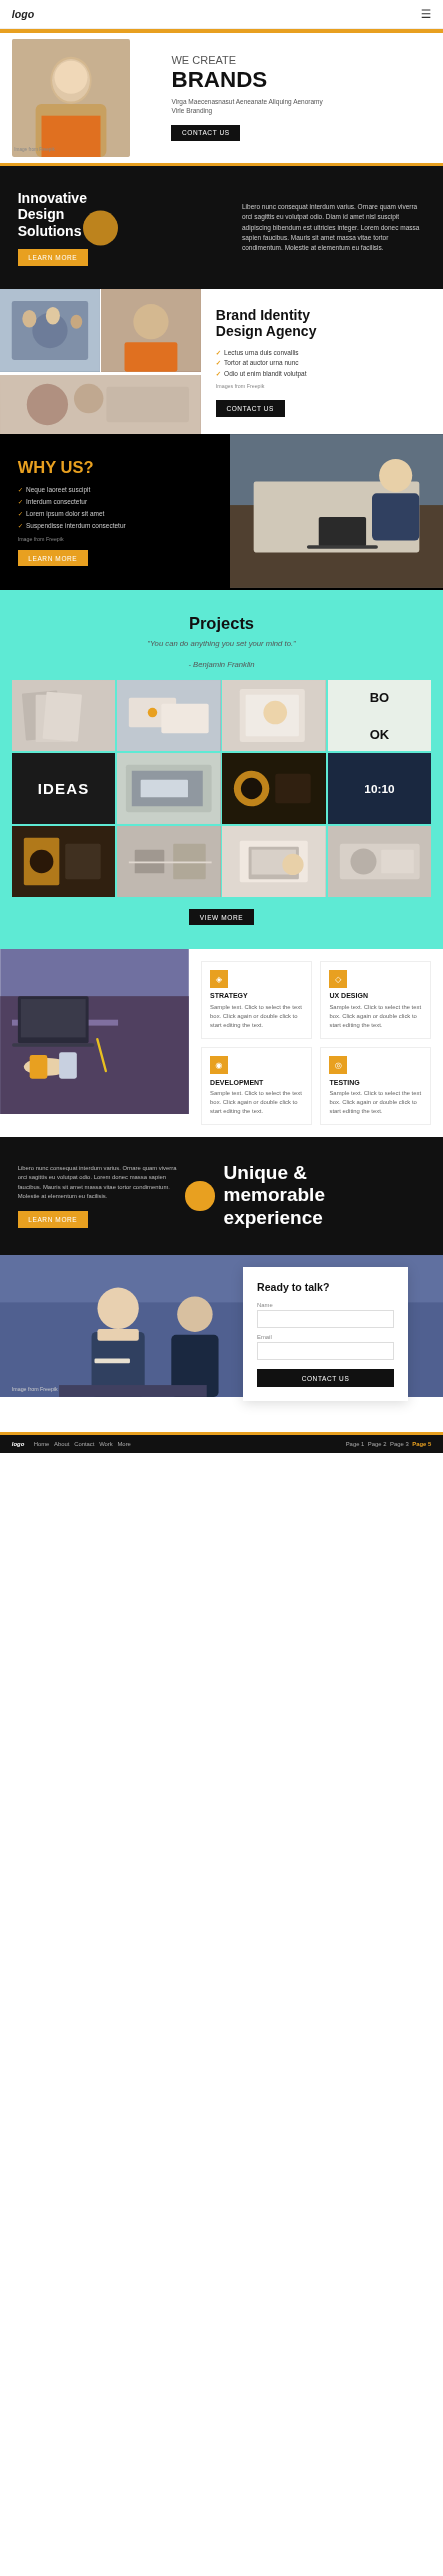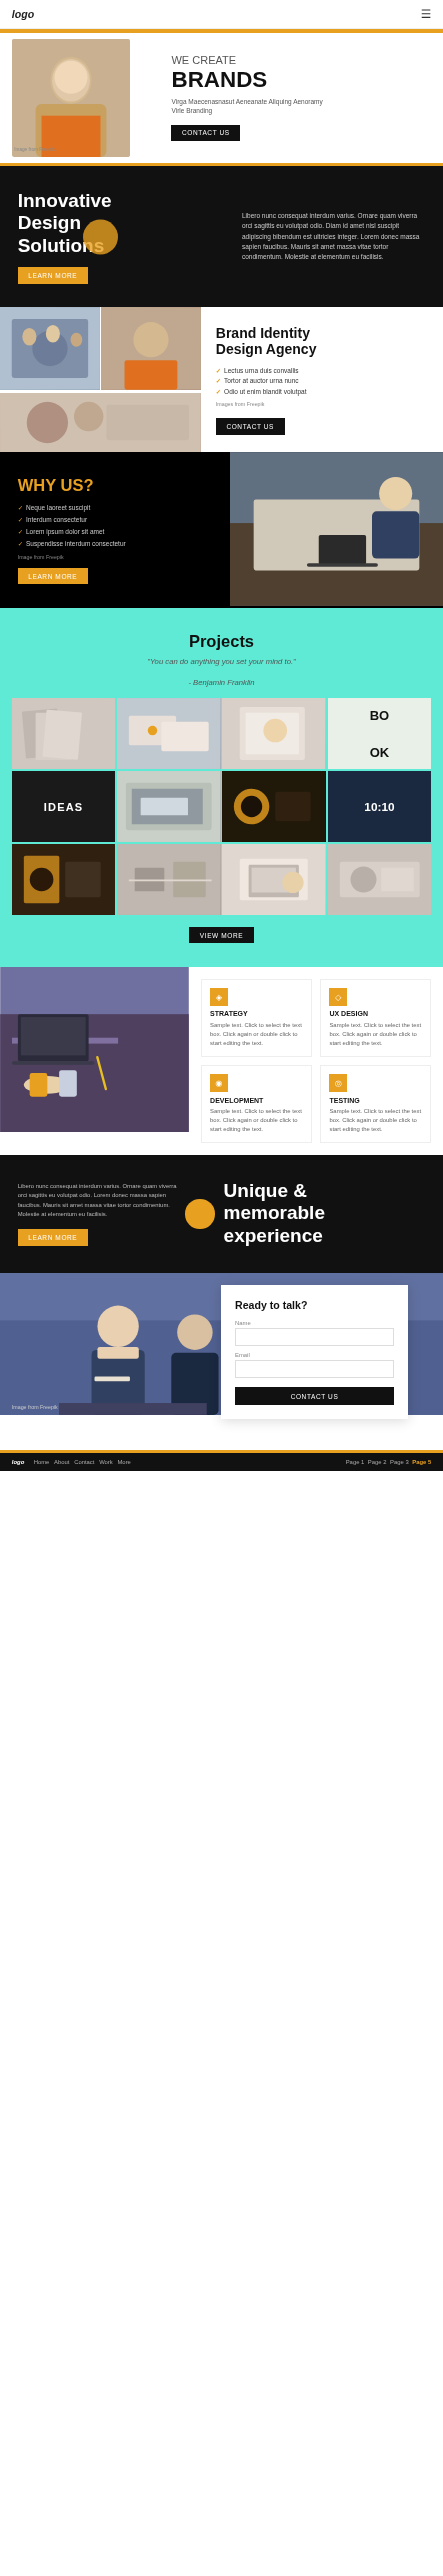--- a/index.html
+++ b/index.html
@@ -53,21 +53,21 @@
     }
     .orange-bar { height: 3.5px; background: #e8a020; width: 100%; }
 
     
     .innovative {
       background: #111; color: #fff;
       display: flex; align-items: center; padding: 23.6px 17.7px;
       position: relative; min-height: 106px;
     }
     .innovative-left { flex: 1; }
-    .innovative-left h2 { font-size: 19px; font-weight: 900; line-height: 1.2; }
+    .innovative-left h2 { font-size: 14px; font-weight: 900; line-height: 1.2; }
     .innovative-left .btn-orange { margin-top: 9.5px; }
     .innovative-right { width: 201px; font-size: 6.5px; color: #ccc; line-height: 1.6; padding-left: 17.7px; }
     .innovative-circle {
       position: absolute; left: 83px; top: 50%; transform: translateY(-50%);
       width: 35px; height: 35px; background: #e8a020; border-radius: 50%; opacity: 0.8;
     }
 
     
     .brand-section {
       display: flex; align-items: stretch; background: #fff;
@@ -115,21 +115,21 @@
     .proj-cell:nth-child(6) { background: linear-gradient(135deg, #c8d0c8, #9098a0); }
     .proj-cell:nth-child(7) { background: #111; }
     .proj-cell:nth-child(8) { background: linear-gradient(135deg, #304060, #1a2840); }
     .proj-cell:nth-child(9) { background: linear-gradient(135deg, #302010, #181008); }
     .proj-cell:nth-child(10) { background: linear-gradient(135deg, #c0b8b0, #a09890); }
     .proj-cell:nth-child(11) { background: linear-gradient(135deg, #e0d8d0, #c0b8b0); }
     .proj-cell:nth-child(12) { background: linear-gradient(135deg, #c8c0b8, #a8a098); }
     .book-label {
       font-size: 13px; font-weight: 900; color: #111; text-align: center; line-height: 1;
     }
-    .ideas-label { font-size: 11px; font-weight: 900; color: #fff; letter-spacing: 1.2px; }
+    .ideas-label { font-size: 15px; font-weight: 900; color: #fff; letter-spacing: 1.2px; }
     .time-label { font-size: 11.8px; font-weight: bold; color: #fff; }
     .view-more-wrap { text-align: center; margin-top: 5.9px; }
 
     
     .services-section { display: flex; background: #fff; min-height: 165px; }
     .services-left { width: 189px; position: relative; }
     .services-right { flex: 1; padding: 11.8px; display: grid; grid-template-columns: 1fr 1fr; gap: 8.3px; }
     .service-card { border: 0.6px solid #eee; padding: 8.3px; }
     .service-icon {
       width: 17.7px; height: 17.7px; background: #e8a020; margin-bottom: 4.7px;
@@ -153,21 +153,21 @@
 
     
     .ready-section { position: relative; background: #fff; min-height: 177px; }
     .ready-bg {
       height: 142px;
       background: linear-gradient(135deg, #7080a0 0%, #506080 100%);
       position: relative; overflow: hidden;
     }
     .ready-form-wrap {
       position: absolute; right: 35px; top: 11.8px;
-      width: 187px; background: #fff; padding: 14px; box-shadow: 0 2.4px 11.8px rgba(0,0,0,0.15);
+      width: 165px; background: #fff; padding: 14px; box-shadow: 0 2.4px 11.8px rgba(0,0,0,0.15);
     }
     .ready-form-wrap h3 { font-size: 10.6px; font-weight: 900; color: #111; margin-bottom: 9.5px; }
     .form-field {
       width: 100%; border: 0.6px solid #ddd; padding: 4.7px 5.9px;
       font-size: 6.5px; margin-bottom: 5.9px; outline: none;
     }
     .form-label { font-size: 5.9px; color: #888; margin-bottom: 1.8px; display: block; }
     .ready-img-label { font-size: 5.3px; color: #888; margin-top: 4.7px; }
     .ready-section .btn-dark { width: 100%; text-align: center; padding: 5.9px; margin-top: 2.4px; }
 

